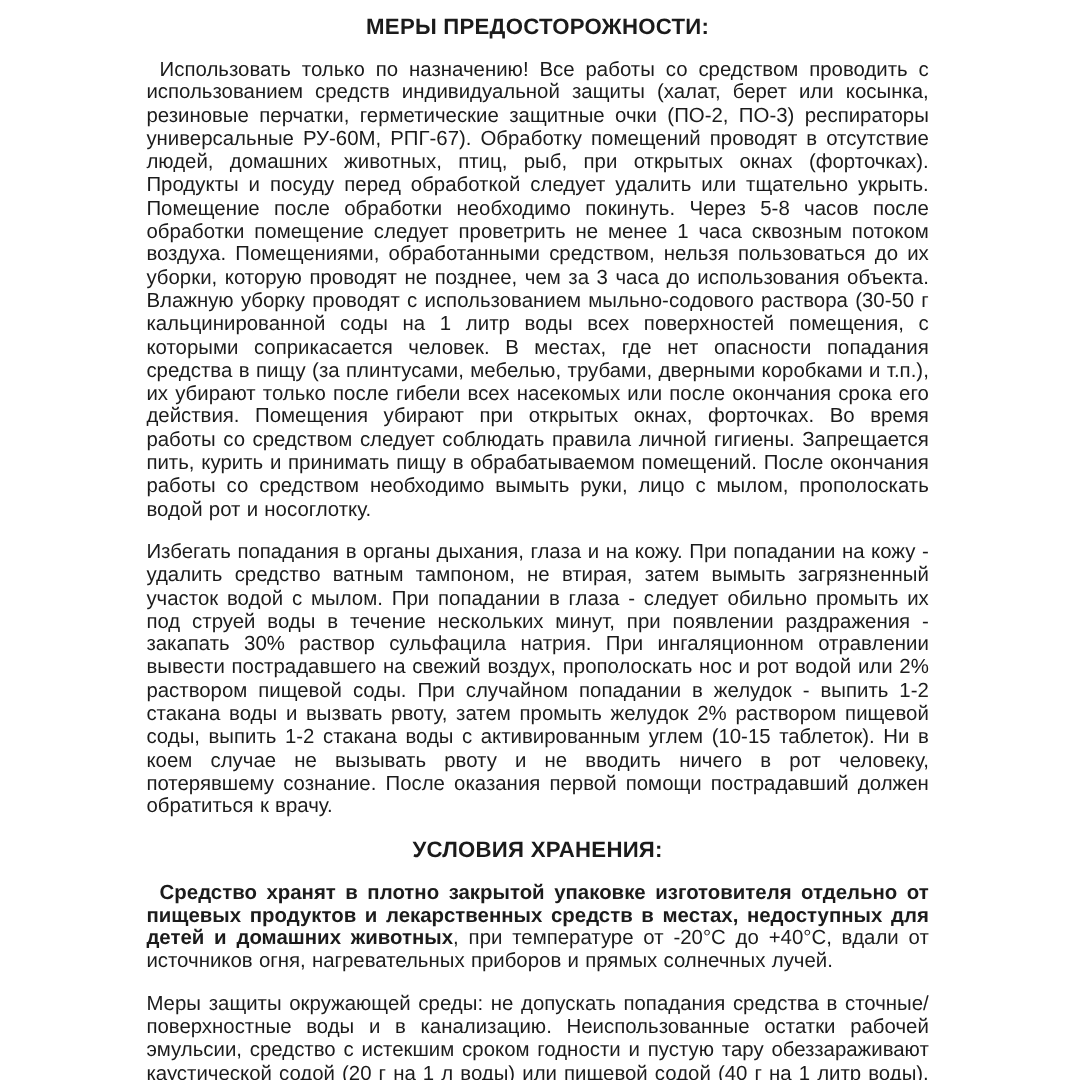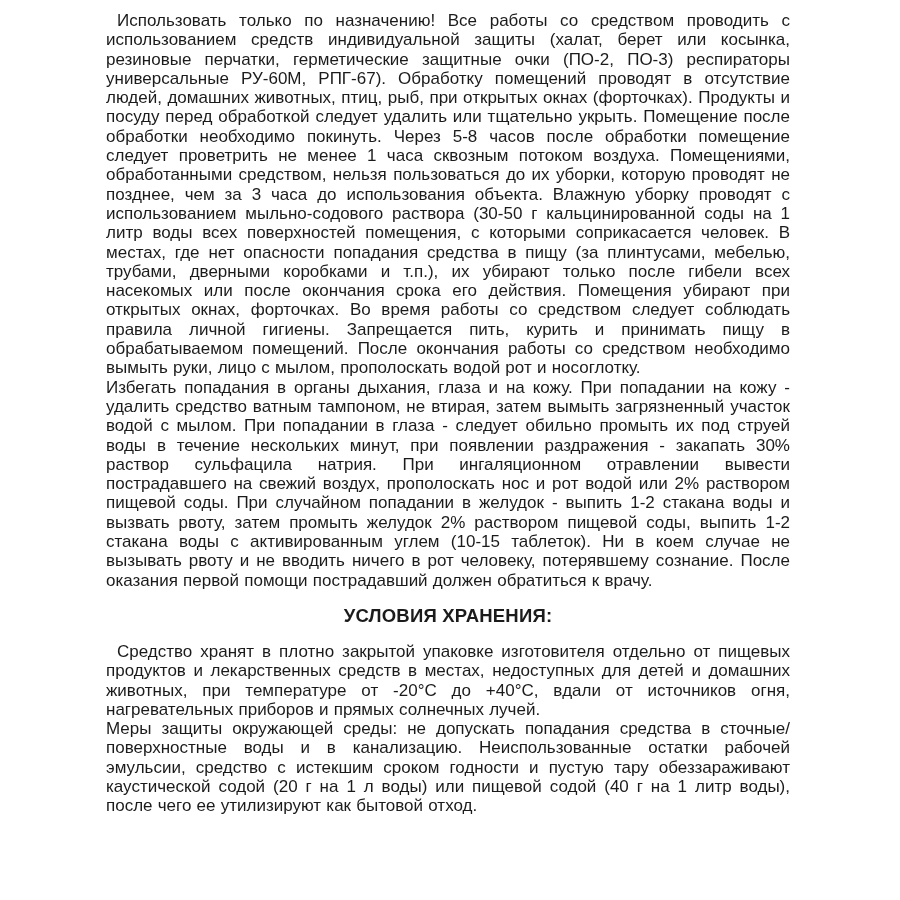--- a/index.html
+++ b/index.html
@@ -28,33 +28,34 @@
     font-size: 18.5px;
     margin: 0 0 1px 0;
     line-height: 21px;
     letter-spacing: 0.2px;
   }
   .heading.storage {
     margin: 16px;
     line-height: 20px;
   }
   p.para {
-    margin: 0;
+    margin: 16px;
     word-spacing: 0.5px;
   }
   p.indent {
     text-indent: 11px;
   }
-  b { font-weight: normal; }
+  b { font-weight: bold; }
 </style>
 </head>
 <body>
 
 <div class="page">
 
+  <h1 class="heading">МЕРЫ ПРЕДОСТОРОЖНОСТИ:</h1>
 
   <p class="para indent">Использовать только по назначению! Все работы со средством проводить с использованием средств индивидуальной защиты (халат, берет или косынка, резиновые перчатки, герметические защитные очки (ПО-2, ПО-3) респираторы универсальные РУ-60М, РПГ-67). Обработку помещений проводят в отсутствие людей, домашних животных, птиц, рыб, при открытых окнах (форточках). Продукты и посуду перед обработкой следует удалить или тщательно укрыть. Помещение после обработки необходимо покинуть. Через 5-8 часов после обработки помещение следует проветрить не менее 1 часа сквозным потоком воздуха. Помещениями, обработанными средством, нельзя пользоваться до их уборки, которую проводят не позднее, чем за 3 часа до использования объекта. Влажную уборку проводят с использованием мыльно-содового раствора (30-50 г кальцинированной соды на 1 литр воды всех поверхностей помещения, с которыми соприкасается человек. В местах, где нет опасности попадания средства в пищу (за плинтусами, мебелью, трубами, дверными коробками и т.п.), их убирают только после гибели всех насекомых или после окончания срока его действия. Помещения убирают при открытых окнах, форточках. Во время работы со средством следует соблюдать правила личной гигиены. Запрещается пить, курить и принимать пищу в обрабатываемом помещений. После окончания работы со средством необходимо вымыть руки, лицо с мылом, прополоскать водой рот и носоглотку.</p>
 
   <p class="para">Избегать попадания в органы дыхания, глаза и на кожу. При попадании на кожу - удалить средство ватным тампоном, не втирая, затем вымыть загрязненный участок водой с мылом. При попадании в глаза - следует обильно промыть их под струей воды в течение нескольких минут, при появлении раздражения - закапать 30% раствор сульфацила натрия. При ингаляционном отравлении вывести пострадавшего на свежий воздух, прополоскать нос и рот водой или 2% раствором пищевой соды. При случайном попадании в желудок - выпить 1-2 стакана воды и вызвать рвоту, затем промыть желудок 2% раствором пищевой соды, выпить 1-2 стакана воды с активированным углем (10-15 таблеток). Ни в коем случае не вызывать рвоту и не вводить ничего в рот человеку, потерявшему сознание. После оказания первой помощи пострадавший должен обратиться к врачу.</p>
 
   <h2 class="heading storage">УСЛОВИЯ ХРАНЕНИЯ:</h2>
 
   <p class="para indent"><b>Средство хранят в плотно закрытой упаковке изготовителя отдельно от пищевых продуктов и лекарственных средств в местах, недоступных для детей и домашних животных</b><span>, при температуре от -20°С до +40°С, вдали от источников огня, нагревательных приборов и прямых солнечных лучей.</span></p>
 
   <p class="para">Меры защиты окружающей среды: не допускать попадания средства в сточные/поверхностные воды и в канализацию. Неиспользованные остатки рабочей эмульсии, средство с истекшим сроком годности и пустую тару обеззараживают каустической содой (20 г на 1 л воды) или пищевой содой (40 г на 1 литр воды), после чего ее утилизируют как бытовой отход.</p>

